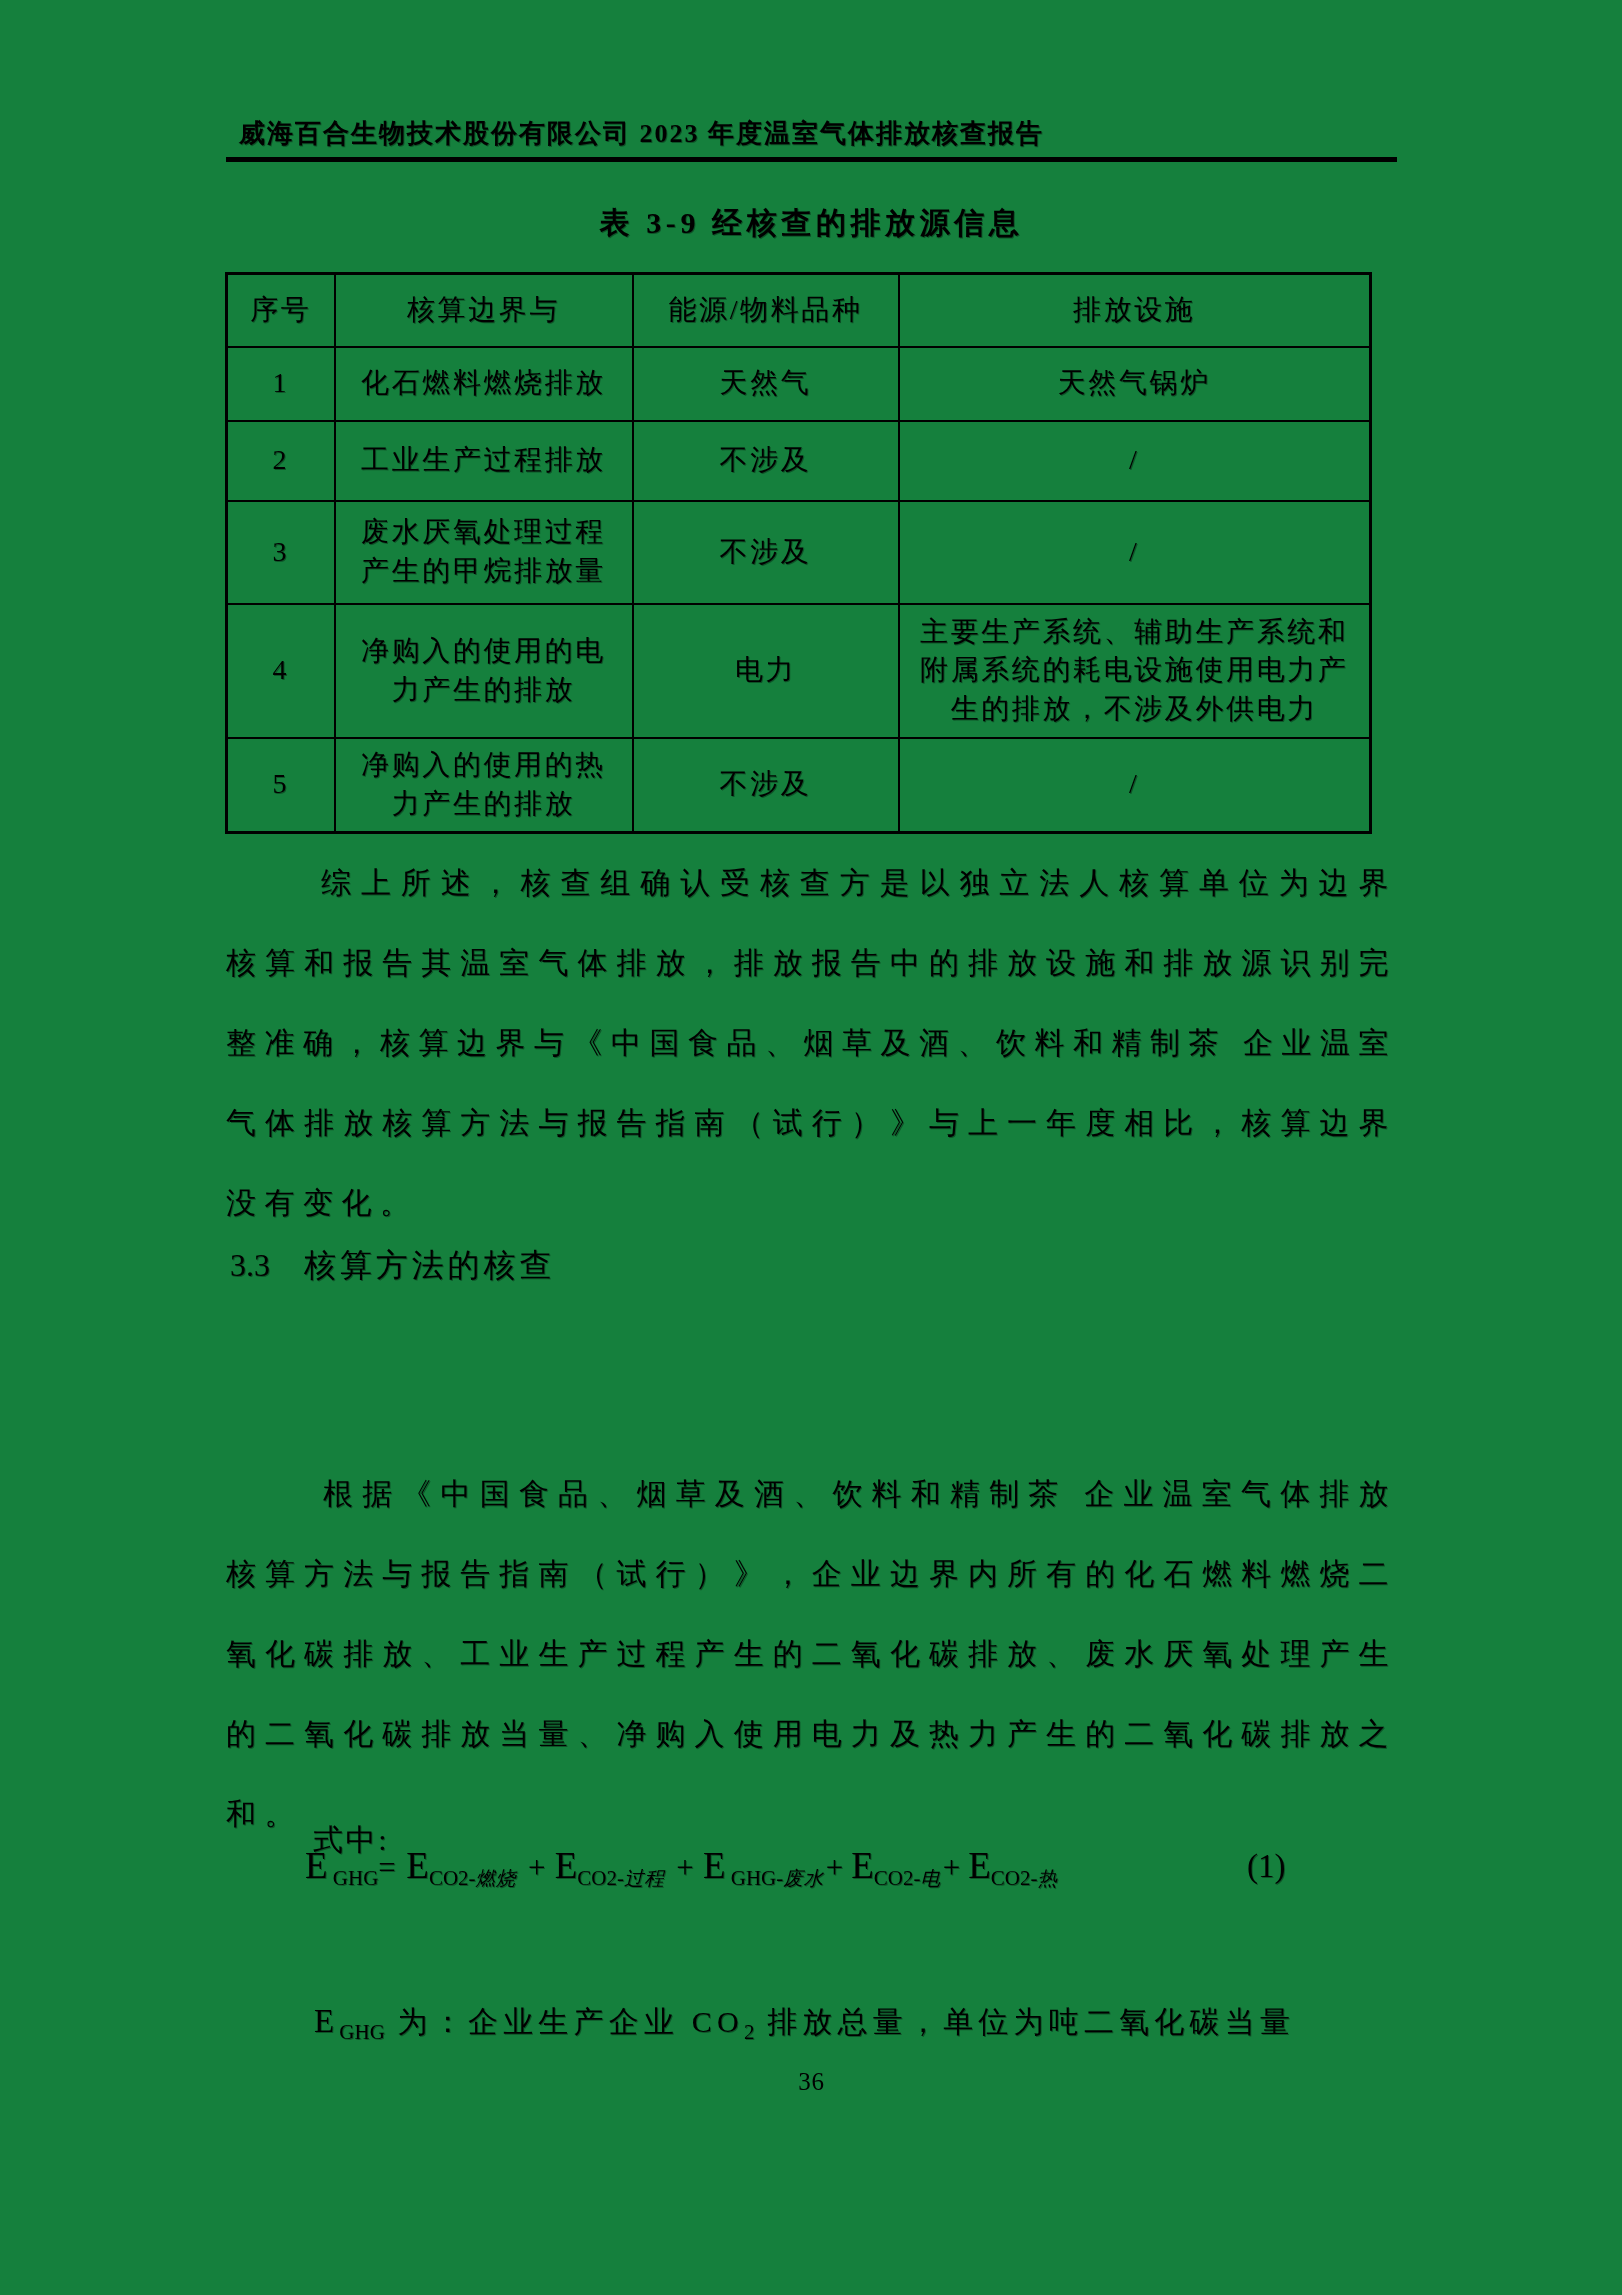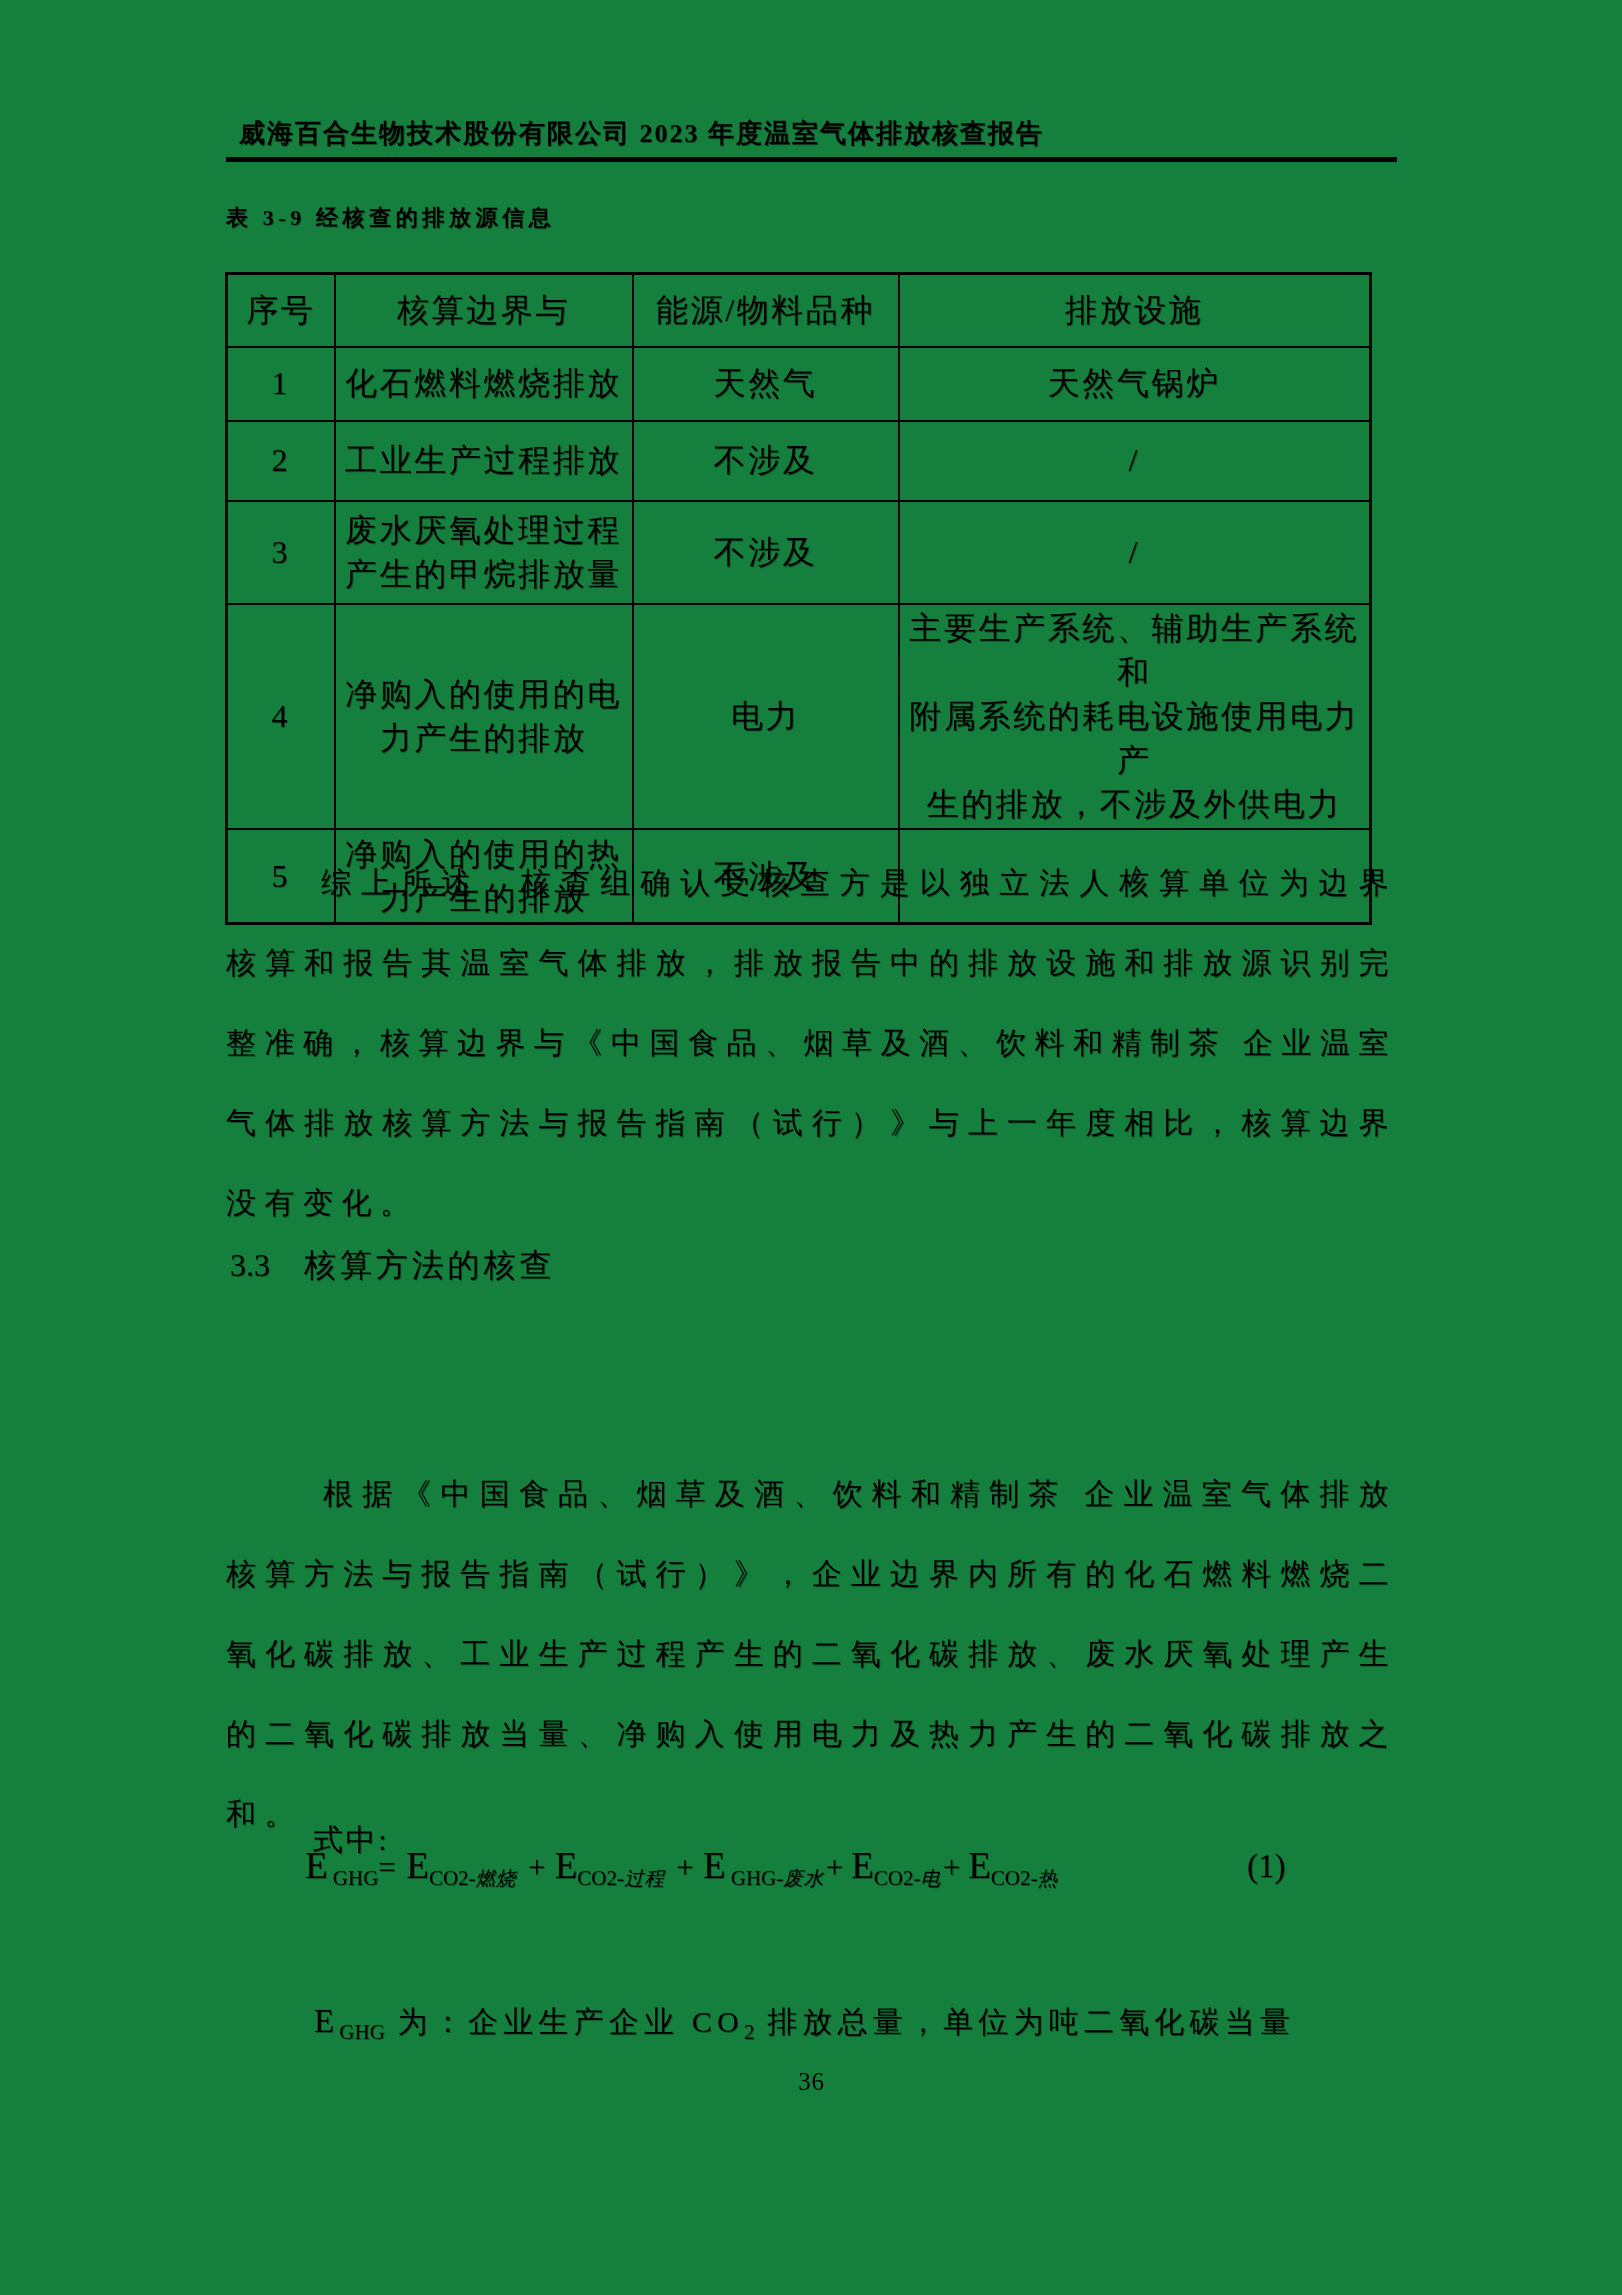--- a/index.html
+++ b/index.html
@@ -17,32 +17,32 @@
     position:absolute;left:239px;top:116px;
     font-size:26px;font-weight:bold;letter-spacing:2px;
     white-space:nowrap;
   }
   .header-rule{
     position:absolute;left:226px;top:157px;width:1171px;height:4.6px;
     background:#000;
   }
   .table-title{
     position:absolute;left:226px;top:203px;width:1171px;
-    font-size:22px;font-weight:bold;letter-spacing:4.6px;
+    text-align:center;font-size:30px;font-weight:bold;letter-spacing:4.6px;
   }
   table.src{
     position:absolute;left:225px;top:272px;
     width:1144px;
     border-collapse:collapse;
     table-layout:fixed;
   }
   table.src{border:3.3px solid #000;}
   table.src td,table.src th{
     border:2px solid #000;
-    font-size:32px;font-weight:normal;
+    font-size:28px;font-weight:normal;
     text-align:center;vertical-align:middle;
     letter-spacing:2.6px;line-height:1.38;
     white-space:pre-line;
     padding:1.3px 3.9px;
     overflow:hidden;
   }
   .para{
     position:absolute;left:226px;width:1171px;
     font-size:30px;line-height:80px;letter-spacing:8.5px;
     text-align:justify;text-indent:95px;

